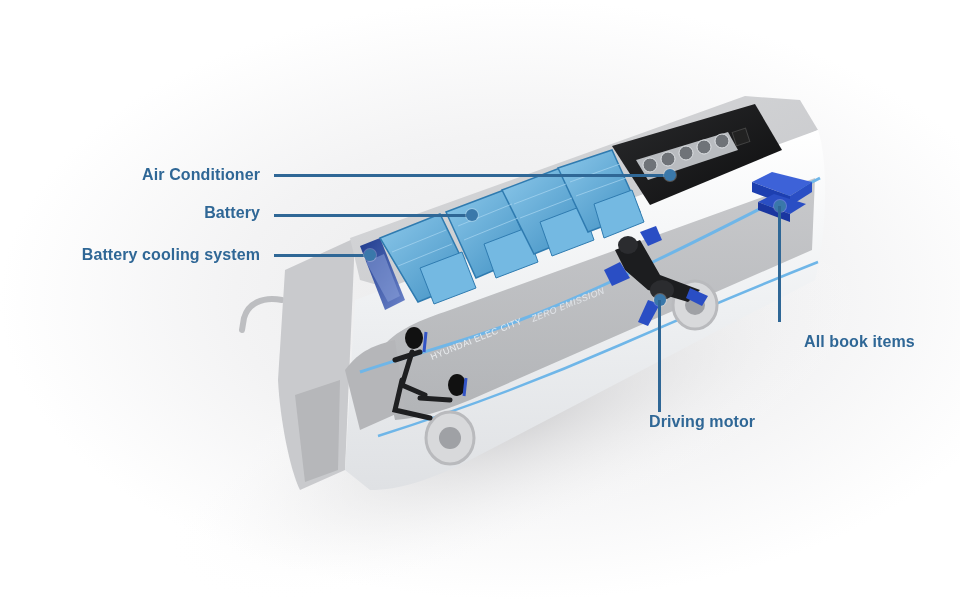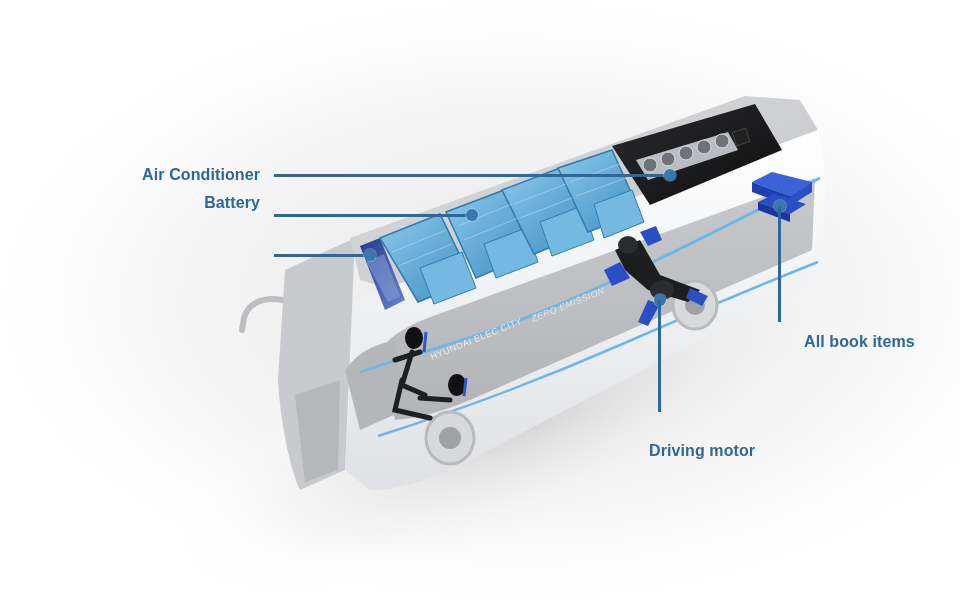--- a/index.html
+++ b/index.html
@@ -160,28 +160,29 @@
       <path d="M648 300 L660 304 L648 326 L638 322 Z" fill="#2a4ec4"></path>
       <path d="M690 288 L708 296 L702 306 L686 298 Z" fill="#2a4ec4"></path>
       <path d="M640 232 L656 226 L662 240 L648 246 Z" fill="#2a4ec4"></path>
     </g>
   </svg>
 
   <div class="label right" style="right:700px; top:166px;">Air Conditioner</div>
   <div class="leader-h" style="left:274px; top:174px; width:394px;"></div>
   <div class="dot" style="left:664px; top:169px;"></div>
 
-  <div class="label right" style="right:700px; top:194px;">Battery</div>
+  <div class="label right" style="right:700px; top:204px;">Battery</div>
   <div class="leader-h" style="left:274px; top:214px; width:198px;"></div>
   <div class="dot" style="left:466px; top:209px;"></div>
 
+  <div class="label right" style="right:700px; top:246px;">Battery cooling system</div>
   <div class="leader-h" style="left:274px; top:254px; width:96px;"></div>
   <div class="dot" style="left:364px; top:249px;"></div>
 
   <div class="dot" style="left:774px; top:200px;"></div>
   <div class="leader-v" style="left:778px; top:206px; height:116px;"></div>
   <div class="label" style="left:804px; top:333px;">All book items</div>
 
   <div class="dot" style="left:654px; top:294px;"></div>
   <div class="leader-v" style="left:658px; top:300px; height:112px;"></div>
-  <div class="label" style="left:649px; top:442px;">Driving motor</div>
+  <div class="label" style="left:649px; top:413px;">Driving motor</div>
 
 </div>
 
 </body></html>

